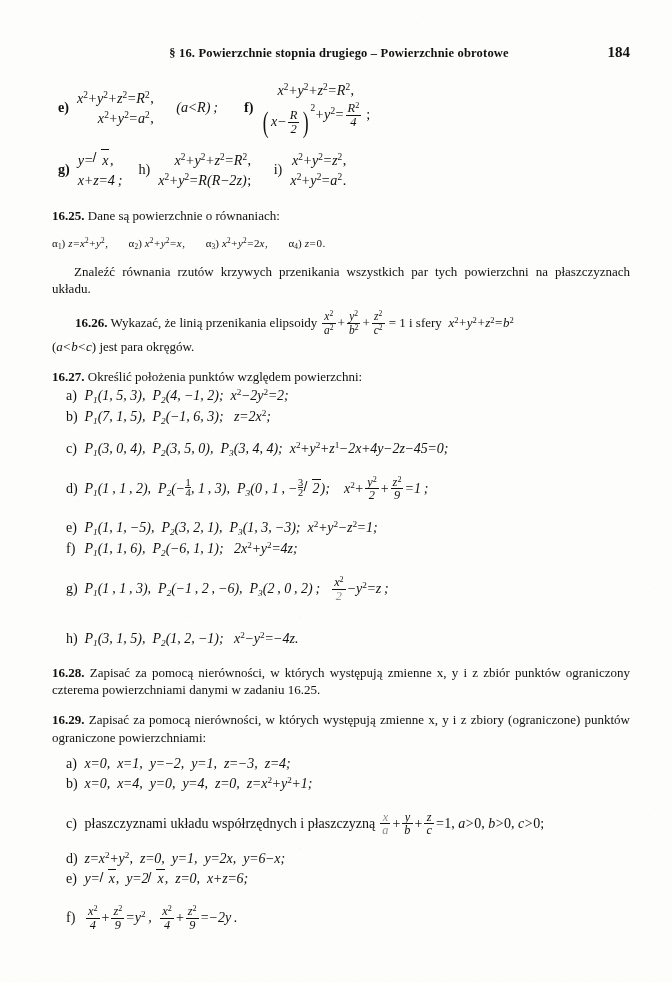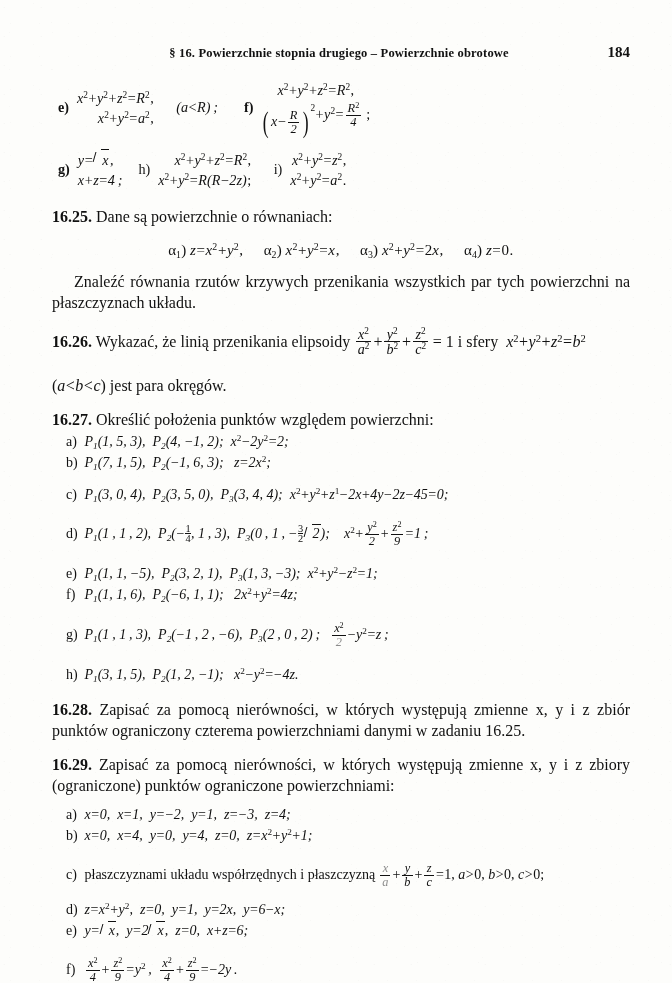--- a/index.html
+++ b/index.html
@@ -31,21 +31,21 @@
     letter-spacing:.18px;
     padding-left:42px;
   }
   .runhead .folio{
     font-size:15px;font-weight:bold;
     width:46px;text-align:right;
   }
 
   
   .para{
-    font-size:16px;
+    font-size:13px;
     line-height:1.31;
     text-align:justify;
     margin:9px 0 0 0;
   }
   .para.indent{text-indent:22px;}
   .num{font-weight:bold;}
   .sub{font-size:.66em;vertical-align:-.32em;font-style:italic;}
   .subn{font-size:.66em;vertical-align:-.32em;font-style:normal;}
   .sup{font-size:.66em;vertical-align:.52em;font-style:normal;}
   .mth{font-style:italic;font-family:"Liberation Serif",serif;}
@@ -123,22 +123,22 @@
     align-items:center;
     font-size:14.2px;
     white-space:nowrap;
   }
   .eqrow .lbl{font-weight:bold;font-style:normal;margin-right:8px;align-self:center;}
   .eqrow .lbl.light{font-weight:normal;}
   .eqrow .tail{margin-left:6px;align-self:center;font-style:italic;}
   .blockrow{margin-top:6px;}
 
   .centerline{
-    text-align:center;
-    font-size:15px;
+    text-align:left;
+    font-size:11px;
     margin-top:11px;
     letter-spacing:.1px;
   }
   .centerline .sp{display:inline-block;width:20px;}
 
   
   .speckle{
     position:absolute;inset:0;
     pointer-events:none;
     opacity:.5;
@@ -220,27 +220,27 @@
     <span class="num">16.25.</span>
     <span>Dane są powierzchnie o równaniach:</span>
   </div>
 
   <div class="centerline" style="margin-top:13px;">
     <span>α<span class="subn">1</span>)&nbsp;<span class="mth">z</span><span class="op">=</span><span class="mth">x</span><span class="sup">2</span><span class="op">+</span><span class="mth">y</span><span class="sup">2</span><span class="op">,</span></span><span class="sp"></span><span>α<span class="subn">2</span>)&nbsp;<span class="mth">x</span><span class="sup">2</span><span class="op">+</span><span class="mth">y</span><span class="sup">2</span><span class="op">=</span><span class="mth">x</span><span class="op">,</span></span><span class="sp"></span><span>α<span class="subn">3</span>)&nbsp;<span class="mth">x</span><span class="sup">2</span><span class="op">+</span><span class="mth">y</span><span class="sup">2</span><span class="op">=</span>2<span class="mth">x</span><span class="op">,</span></span><span class="sp"></span><span>α<span class="subn">4</span>)&nbsp;<span class="mth">z</span><span class="op">=</span>0<span class="op">.</span></span>
   </div>
 
   <div class="para indent" style="margin-top:12px;">Znaleźć równania rzutów krzywych przenikania wszystkich par tych powierzchni na płaszczyznach układu.</div>
 
-  <div class="para" style="margin-top:13px;line-height:1.9;">
+  <div class="para" style="margin-top:13px;line-height:1.9;margin-left:23px;">
     <span class="num">16.26.</span>
     <span>Wykazać, że linią przenikania elipsoidy</span>
     <span class="frac"><span class="n">x<span class="sup">2</span></span><span class="d">a<span class="sup">2</span></span></span><span class="op">+</span><span class="frac"><span class="n">y<span class="sup">2</span></span><span class="d">b<span class="sup">2</span></span></span><span class="op">+</span><span class="frac"><span class="n">z<span class="sup">2</span></span><span class="d">c<span class="sup">2</span></span></span><span> = 1 i sfery</span>
     <span class="mth">&nbsp;x<span class="sup">2</span><span class="op">+</span>y<span class="sup">2</span><span class="op">+</span>z<span class="sup">2</span><span class="op">=</span>b<span class="sup">2</span></span>
   </div>
-  <div class="para" style="margin-top:19px;">
+  <div class="para" style="margin-top:2px;">
     (<span class="mth">a</span><span class="op">&lt;</span><span class="mth">b</span><span class="op">&lt;</span><span class="mth">c</span>) jest para okręgów.
   </div>
 
   <div class="para" style="margin-top:13px;">
     <span class="num">16.27.</span>
     <span>Określić położenia punktów względem powierzchni:</span>
   </div>
 
   <div class="item">
     <span class="lbl">a)</span>
@@ -274,21 +274,21 @@
     <span class="mth">P<span class="sub">1</span>(1, 1, 6),&nbsp; P<span class="sub">2</span>(<span class="op">−</span>6, 1, 1);</span>
     <span class="mth">&nbsp;&nbsp;2x<span class="sup">2</span><span class="op">+</span>y<span class="sup">2</span><span class="op">=</span>4z;</span>
   </div>
 
   <div class="item gap" style="margin-top:17px;">
     <span class="lbl">g)</span>
     <span class="mth">P<span class="sub">1</span>(1 , 1 , 3),&nbsp; P<span class="sub">2</span>(<span class="op">−</span>1 , 2 , <span class="op">−</span>6),&nbsp; P<span class="sub">3</span>(2 , 0 , 2) ;</span>
     <span class="mth">&nbsp;&nbsp;<span class="frac"><span class="n">x<span class="sup">2</span></span><span class="d faint">2</span></span><span class="op">−</span>y<span class="sup">2</span><span class="op">=</span>z ;</span>
   </div>
 
-  <div class="item gap" style="margin-top:17px;">
+  <div class="item gap" style="margin-top:27px;">
     <span class="lbl">h)</span>
     <span class="mth">P<span class="sub">1</span>(3, 1, 5),&nbsp; P<span class="sub">2</span>(1, 2, <span class="op">−</span>1);</span>
     <span class="mth">&nbsp;&nbsp;x<span class="sup">2</span><span class="op">−</span>y<span class="sup">2</span><span class="op">=</span><span class="op">−</span>4z.</span>
   </div>
 
   <div class="para" style="margin-top:15px;">
     <span class="num">16.28.</span>
     <span>Zapisać za pomocą nierówności, w których występują zmienne x, y i z zbiór punktów ograniczony czterema powierzchniami danymi w zadaniu 16.25.</span>
   </div>
 

